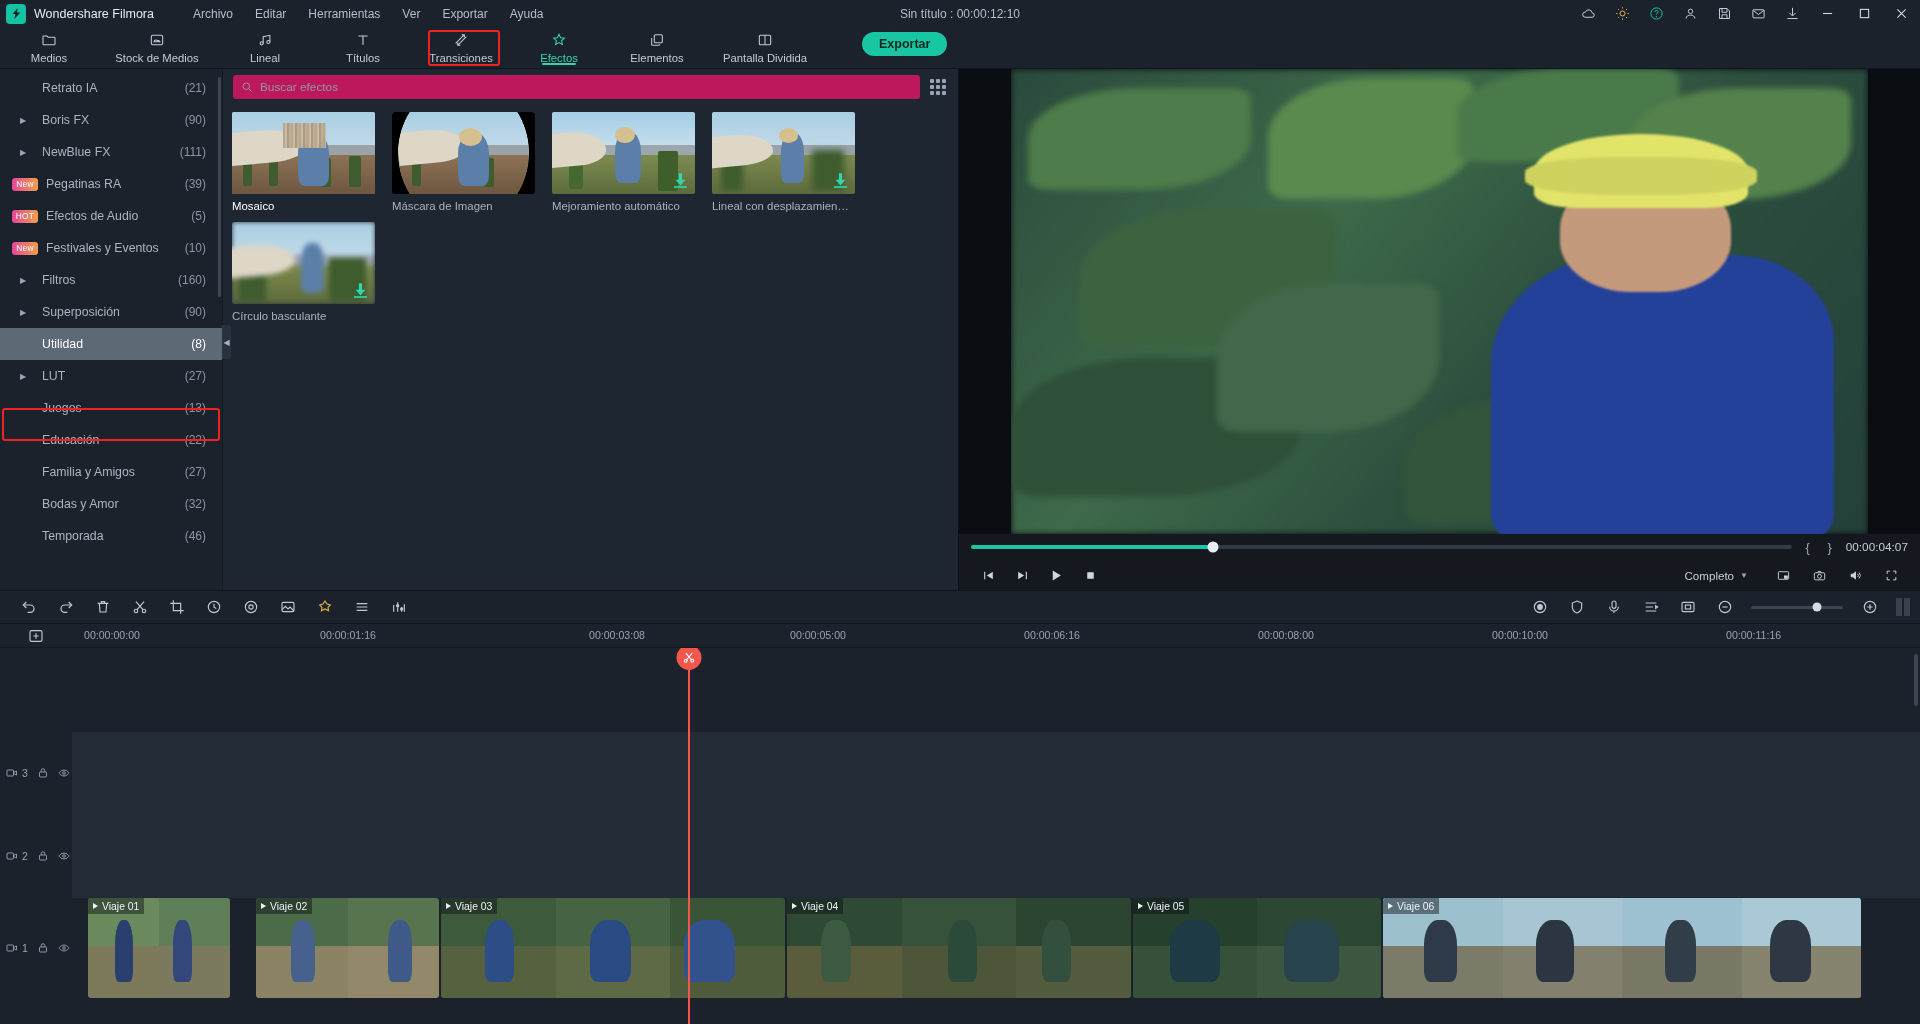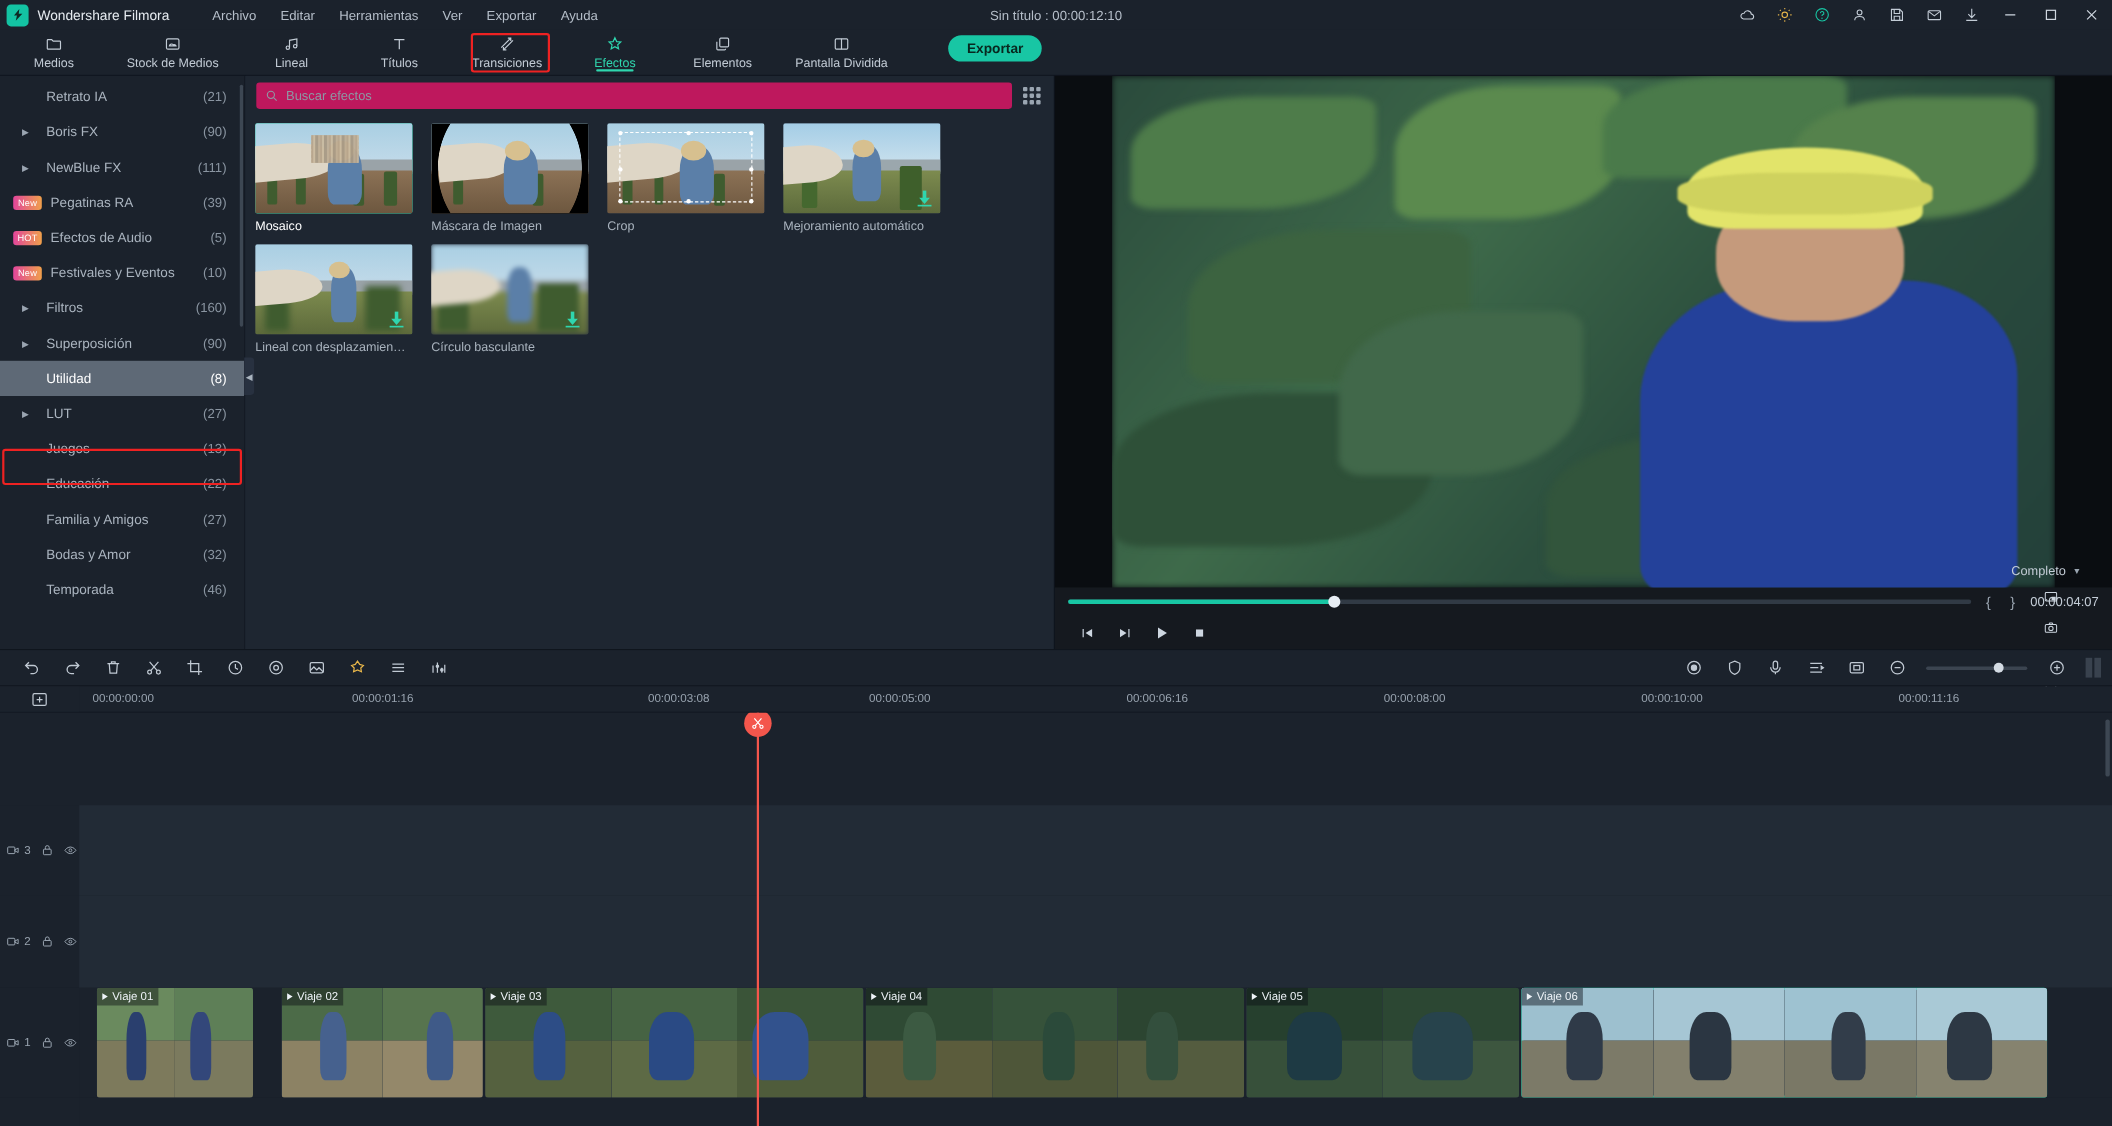--- a/index.html
+++ b/index.html
@@ -204,21 +204,21 @@
   .seekbar { flex:1; height:4px; background:#313a45; border-radius:2px; position:relative; }
   .seekfill { position:absolute; left:0; top:0; bottom:0; width:29.5%; background:#18c6a4; border-radius:2px; }
   .seekknob { position:absolute; left:29.5%; top:50%; transform:translate(-50%,-50%);
               width:11px; height:11px; border-radius:50%; background:#e8eef4; }
   .brace { color:#9aa5b1; font-size:13px; width:12px; text-align:center; }
   .tcode { font-size:11.8px; color:#c4cdd7; }
   .ctrlrow { height:30px; display:flex; align-items:center; padding:0 12px; position:relative; }
   .pctrl { width:34px; height:26px; display:flex; align-items:center; justify-content:center; color:#cdd6e0; }
   .pctrl svg { width:13px; height:13px; }
   .pctrl.play svg { width:15px; height:15px; }
-  .ctrl-right { margin-left:auto; display:flex; align-items:center; gap:2px;flex-direction:column; }
+  .ctrl-right { margin-left:auto; display:flex; align-items:center; gap:2px; }
   .quality {
     display:flex; align-items:center; gap:6px; font-size:11.6px; color:#c4cdd7;
     padding:2px 8px; margin-right:8px;
   }
   .quality .chev { font-size:8px; color:#9aa5b1; }
 
   
   .tl-tools {
     height:34px; background:#1b222c; display:flex; align-items:center;
     padding:0 10px; border-top:1px solid #0f151d; border-bottom:1px solid #0f151d;
@@ -567,46 +567,20 @@
               <div class="arm" style="left:4%;width:48%;"></div>
                 <div class="person"></div>
                 <div class="hair"></div>
             </div>
             <div class="oval-mask"></div>
           </div>
           <div class="eff-label">Máscara de Imagen</div>
         </div>
 
 
-        <div class="eff-item">
-          <div class="eff-thumb">
-            <div class="scene">
-              <div class="sky"></div>
-                <div class="mtn"></div>
-                <div class="ground"></div>
-              <div class="vine" style="left:10%;top:56%;width:6%;height:34%"></div>
-              <div class="vine" style="left:30%;top:58%;width:6%;height:32%"></div>
-              <div class="vine" style="left:68%;top:56%;width:7%;height:36%"></div>
-              <div class="arm"></div>
-                <div class="person"></div>
-                <div class="hair"></div>
-            </div>
-            <div class="crop-box">
-              <i style="left:-2px;top:-2px"></i>
-                <i style="right:-2px;top:-2px"></i>
-              <i style="left:-2px;bottom:-2px"></i>
-                <i style="right:-2px;bottom:-2px"></i>
-              <i style="left:50%;top:-2px"></i>
-                <i style="left:50%;bottom:-2px"></i>
-              <i style="left:-2px;top:50%"></i>
-                <i style="right:-2px;top:50%"></i>
-            </div>
-          </div>
-          <div class="eff-label">Crop</div>
-        </div>
 
         <div class="eff-item">
           <div class="eff-thumb">
             <div class="scene">
               <div class="sky" style="background:linear-gradient(180deg,#a4cde6,#cfe3ee)"></div>
               <div class="mtn" style="background:#9ba7ad"></div>
               <div class="ground" style="background:linear-gradient(180deg,#7d8b4f,#5d6b3c)"></div>
               <div class="vine" style="left:12%;top:50%;width:10%;height:44%;background:#45682f"></div>
               <div class="vine" style="left:74%;top:48%;width:14%;height:48%;background:#3e5f2b"></div>
               <div class="arm" style="left:-6%;top:24%;width:44%;height:42%"></div>

